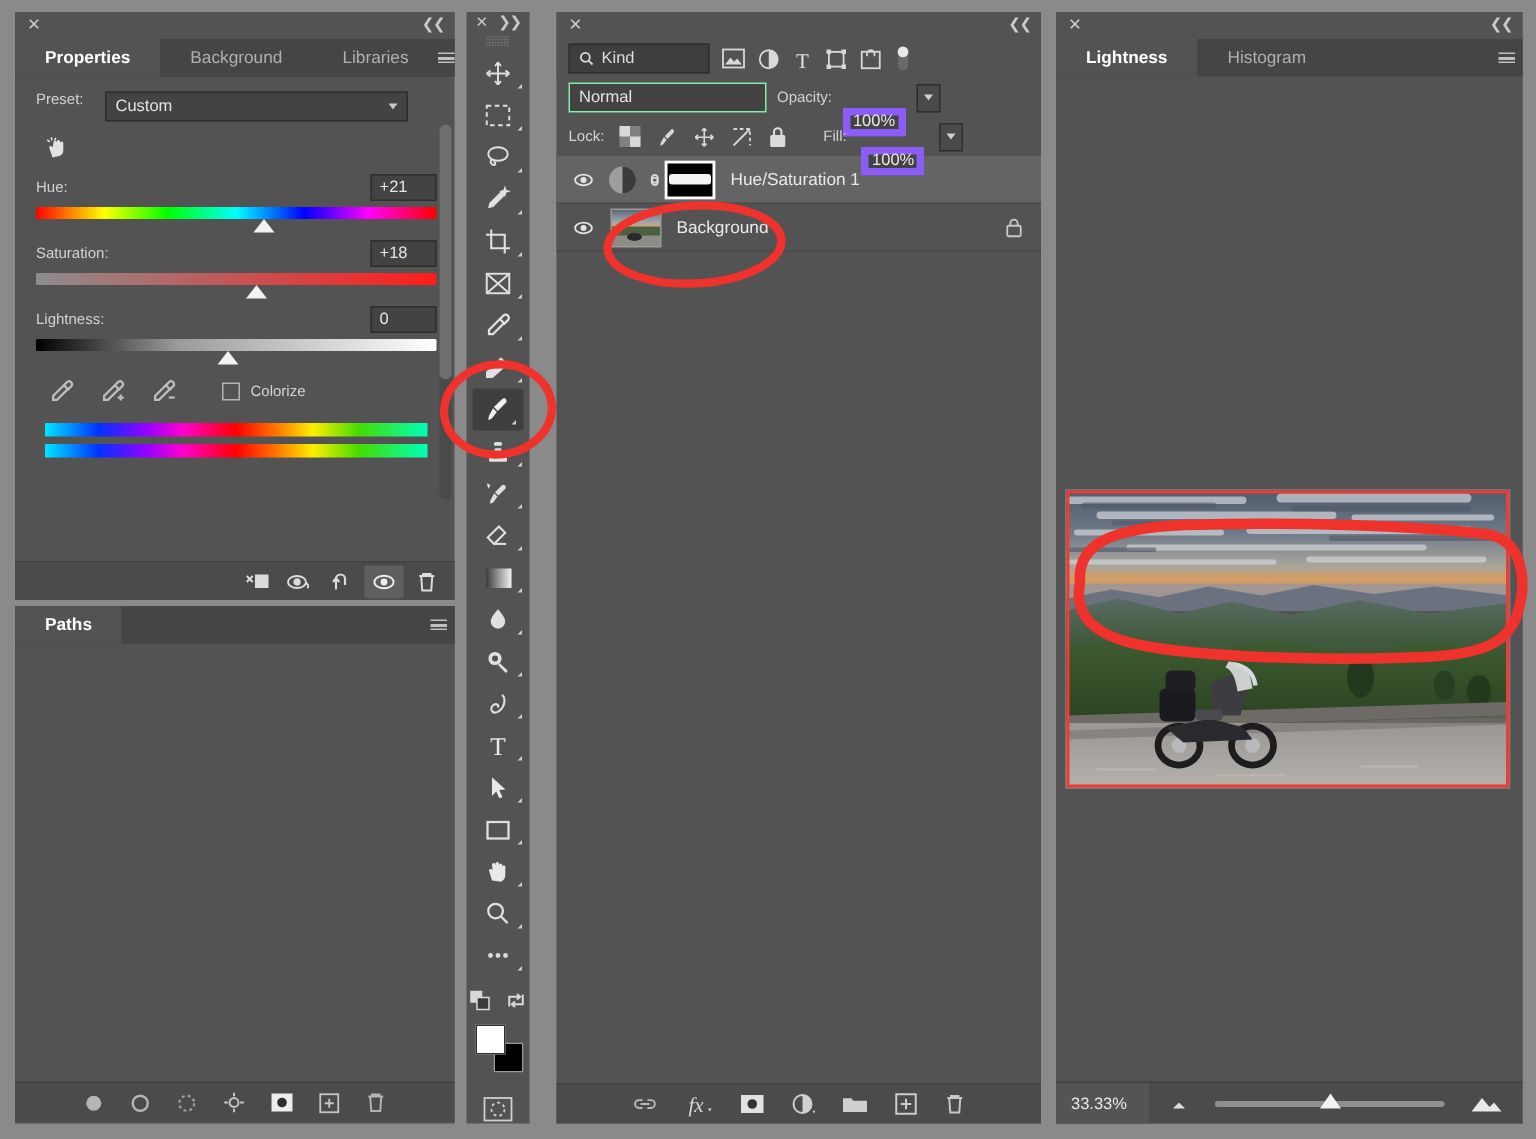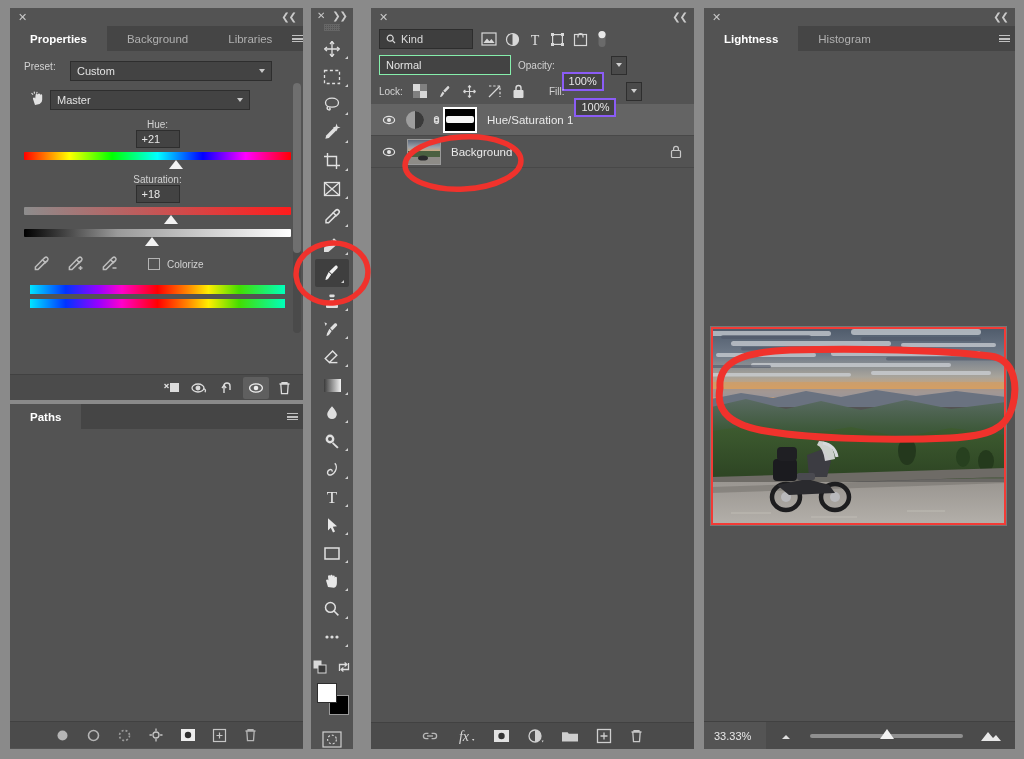--- a/index.html
+++ b/index.html
@@ -77,21 +77,21 @@
     display: flex; align-items: center; padding: 0 6px;
     font-size: 11px; color: #e3e3e3; position: relative; cursor: pointer;
   }
   .select .caret {
     position: absolute; right: 6px; top: 50%; width: 0; height: 0;
     border-left: 3.5px solid transparent; border-right: 3.5px solid transparent;
     border-top: 4px solid #c8c8c8; margin-top: -2px;
   }
   .hand-ico { width: 26px; display:flex; justify-content:center; }
 
-  .slider-label-row { display:flex; align-items:center; justify-content:space-between; margin-bottom: 4px; flex-direction: column;}
+  .slider-label-row { display:flex; align-items:center; justify-content:space-between; margin-bottom: 4px;}
   .numbox {
     width: 44px; height: 18px; background: #434343; border: 1px solid #2e2e2e;
     font-size: 11px; color: #e6e6e6; display: flex; align-items: center;
     padding-left: 5px;
   }
   .track { position: relative; height: 8px; margin-bottom: 2px; }
   .bar { position:absolute; left:0; right:0; top:0; height: 8px; border-radius: 1px; }
   .hue-bar { background: linear-gradient(to right,#ff0000,#ffff00 17%,#00ff00 33%,#00ffff 50%,#0000ff 67%,#ff00ff 83%,#ff0000); }
   .sat-bar { background: linear-gradient(to right,#8d8d8d,#ff1c1c); }
   .lit-bar { background: linear-gradient(to right,#000000,#9a9a9a 35%,#ffffff); }
@@ -156,21 +156,21 @@
   #layers-group { left: 371px; top: 8px; width: 323px; height: 741px; }
   .filter-row { height: 26px; display:flex; align-items:center; gap: 8px; padding: 0 8px; background:#535353; }
   .kind-select {
     width: 94px; height: 20px; background: #3e3e3e; border: 1px solid #2d2d2d;
     display:flex; align-items:center; gap: 5px; padding: 0 6px; position: relative;
     font-size: 11px; color: #dcdcdc; cursor:pointer;
   }
   .blend-row { height: 26px; display:flex; align-items:center; gap: 7px; padding: 0 8px; }
   .blend-select { width: 132px; height: 20px; background: #434343; border: 1px solid #86efac;
     display:flex; align-items:center; padding: 0 6px; position: relative; font-size: 11px; color:#e3e3e3; cursor:pointer;}
-  .opa-box { width: 42px; height: 19px; background: #434343; border: 2px solid #8b5cf6;
+  .opa-box { width: 42px; height: 19px; background: #434343; border: 5px solid #8b5cf6;
     display:flex; align-items:center; justify-content:center; font-size:11px; color:#e8e8e8;margin-top:32px; }
   .mini-caret { width: 16px; height: 19px; background:#4a4a4a; border:1px solid #2e2e2e;
     display:flex; align-items:center; justify-content:center; cursor:pointer;}
   .lock-row { height: 26px; display:flex; align-items:center; gap: 10px; padding: 0 8px; }
   .layer-list { background: #535353; }
   .layer-row {
     height: 32px; display:flex; align-items:center; gap: 0;
     border-bottom: 1px solid #484848; padding-left: 6px; cursor: pointer;
   }
   .layer-row.sel { background: #646464; }
@@ -240,24 +240,20 @@
       </div>
     </div>
 
     <div class="row">
       <span class="hand-ico">
         <svg width="17" height="17" viewBox="0 0 17 17">
           <path d="M6 15 L4 9 q-.6-1.6 1-1.6 .8 0 1.2 1 L6.6 5 q0-1.3 1.2-1.3 1.1 0 1.1 1.3 l0 2.2 0-2.6 q0-1.2 1.1-1.2 1.1 0 1.1 1.2 l0 2.6 0-1.8 q0-1.1 1.1-1.1 1 0 1 1.1 l0 4.4 q0 3.2-2.6 4.2z" fill="#e2e2e2"></path>
           <path d="M2.5 3.2 l1.6 1.4 M5.2 1.6 l.3 2 M8.2 1.9 l-.7 1.6" stroke="#e2e2e2" stroke-width="1.1" fill="none"></path>
         </svg>
       </span>
-      <div class="select" style="width:200px">
-        <span>Master</span>
-        <span class="caret"></span>
-      </div>
     </div>
 
     <div class="slider-block">
       <div class="slider-label-row">
         <span class="lbl">Hue:</span>
         <div class="numbox">+21</div>
       </div>
       <div class="track">
         <div class="bar hue-bar"></div>
         <div class="thumb" id="hue-thumb" style="left: 57%;"></div>
@@ -269,20 +265,24 @@
         <span class="lbl">Saturation:</span>
         <div class="numbox">+18</div>
       </div>
       <div class="track">
         <div class="bar sat-bar"></div>
         <div class="thumb" id="sat-thumb" style="left: 55%;"></div>
       </div>
     </div>
 
     <div class="slider-block">
+      <div class="slider-label-row">
+        <span class="lbl">Lightness:</span>
+        <div class="numbox">0</div>
+      </div>
       <div class="track">
         <div class="bar lit-bar"></div>
         <div class="thumb" id="lit-thumb" style="left: 48%;"></div>
       </div>
     </div>
 
     <div class="dropper-row">
       <span>
         <svg width="18" height="18" viewBox="0 0 18 18">
             <g stroke="#bdbdbd" stroke-width="1.5" fill="none">

